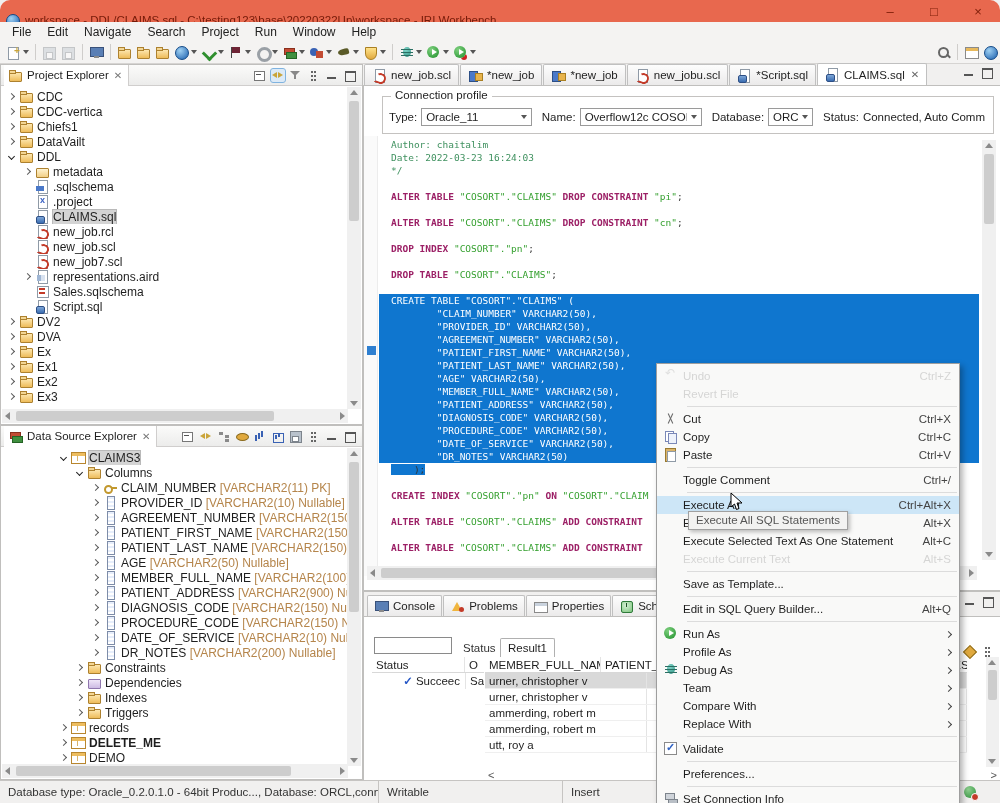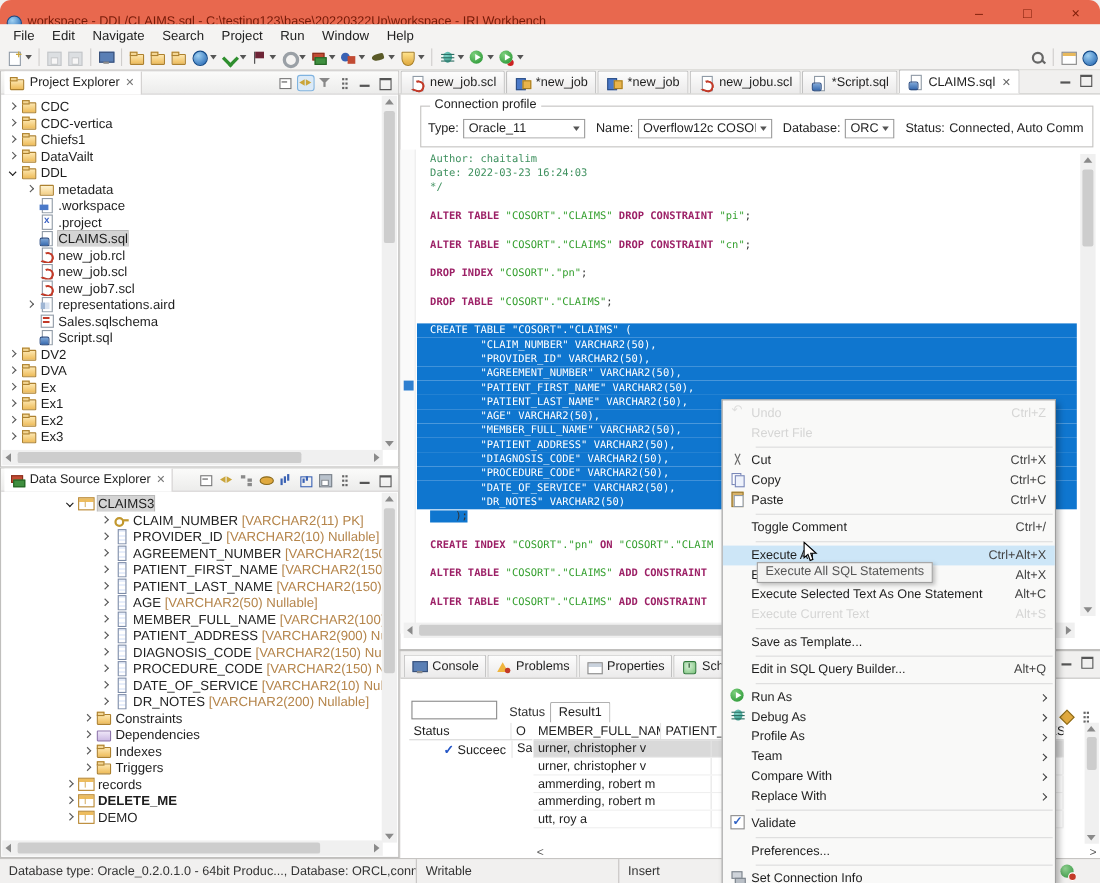--- a/index.html
+++ b/index.html
@@ -396,21 +396,21 @@
           <span class="lbl">DDL</span>
         </div>
         <div class="trow" style="padding-left: 22px;">
           <span class="chev"></span>
           <span class="ic ic-folder-open"></span>
           <span class="lbl">metadata</span>
         </div>
         <div class="trow" style="padding-left: 22px;">
           <span class="chev h"></span>
           <span class="ic ic-file-log pg"></span>
-          <span class="lbl">.workspace</span>
+          <span class="lbl">.sqlschema</span>
         </div>
         <div class="trow" style="padding-left: 22px;">
           <span class="chev h"></span>
           <span class="ic ic-file-x pg"></span>
           <span class="lbl">.project</span>
         </div>
         <div class="trow sel" style="padding-left: 22px;">
           <span class="chev h"></span>
           <span class="ic ic-file-sql pg"></span>
           <span class="lbl">CLAIMS.sql</span>
@@ -506,20 +506,25 @@
       <span class="hic hic-dots"></span>
       <span class="hic hic-min"></span>
       <span class="hic hic-max"></span>
     </div>
     <div id="dse-tree" style="position:absolute;left:2px;top:24px;width:344px;height:314px;overflow:hidden;">
         <div class="trow sel" style="padding-left: 58px;">
           <span class="chev d"></span>
           <span class="ic ic-table"></span>
           <span class="lbl">CLAIMS3</span>
         </div>
+        <div class="trow" style="padding-left: 74px;">
+          <span class="chev d"></span>
+          <span class="ic ic-folder"></span>
+          <span class="lbl">Columns</span>
+        </div>
         <div class="trow" style="padding-left: 90px;">
           <span class="chev"></span>
           <span class="ic ic-key"></span>
           <span class="lbl">CLAIM_NUMBER</span>
           <span class="typ"> [VARCHAR2(11) PK]</span>
         </div>
         <div class="trow" style="padding-left: 90px;">
           <span class="chev"></span>
           <span class="ic ic-col"></span>
           <span class="lbl">PROVIDER_ID</span>
@@ -893,31 +898,31 @@
         <span class="clabel">Edit in SQL Query Builder...</span>
         <span class="ckey">Alt+Q</span>
       </div>
       <div class="csep"></div>
       <div class="citem">
         <span class="cicon"><span class="ic ic-run"></span></span>
         <span class="clabel">Run As</span>
         <span class="csub"></span>
       </div>
       <div class="citem">
+        <span class="cicon"></span>
+        <span class="clabel">Profile As</span>
+        <span class="csub"></span>
+      </div>
+      <div class="citem">
         <span class="cicon"><span class="ic ic-debug"></span></span>
         <span class="clabel">Debug As</span>
         <span class="csub"></span>
       </div>
       <div class="citem">
         <span class="cicon"></span>
-        <span class="clabel">Profile As</span>
-        <span class="csub"></span>
-      </div>
-      <div class="citem">
-        <span class="cicon"></span>
         <span class="clabel">Team</span>
         <span class="csub"></span>
       </div>
       <div class="citem">
         <span class="cicon"></span>
         <span class="clabel">Compare With</span>
         <span class="csub"></span>
       </div>
       <div class="citem">
         <span class="cicon"></span>

